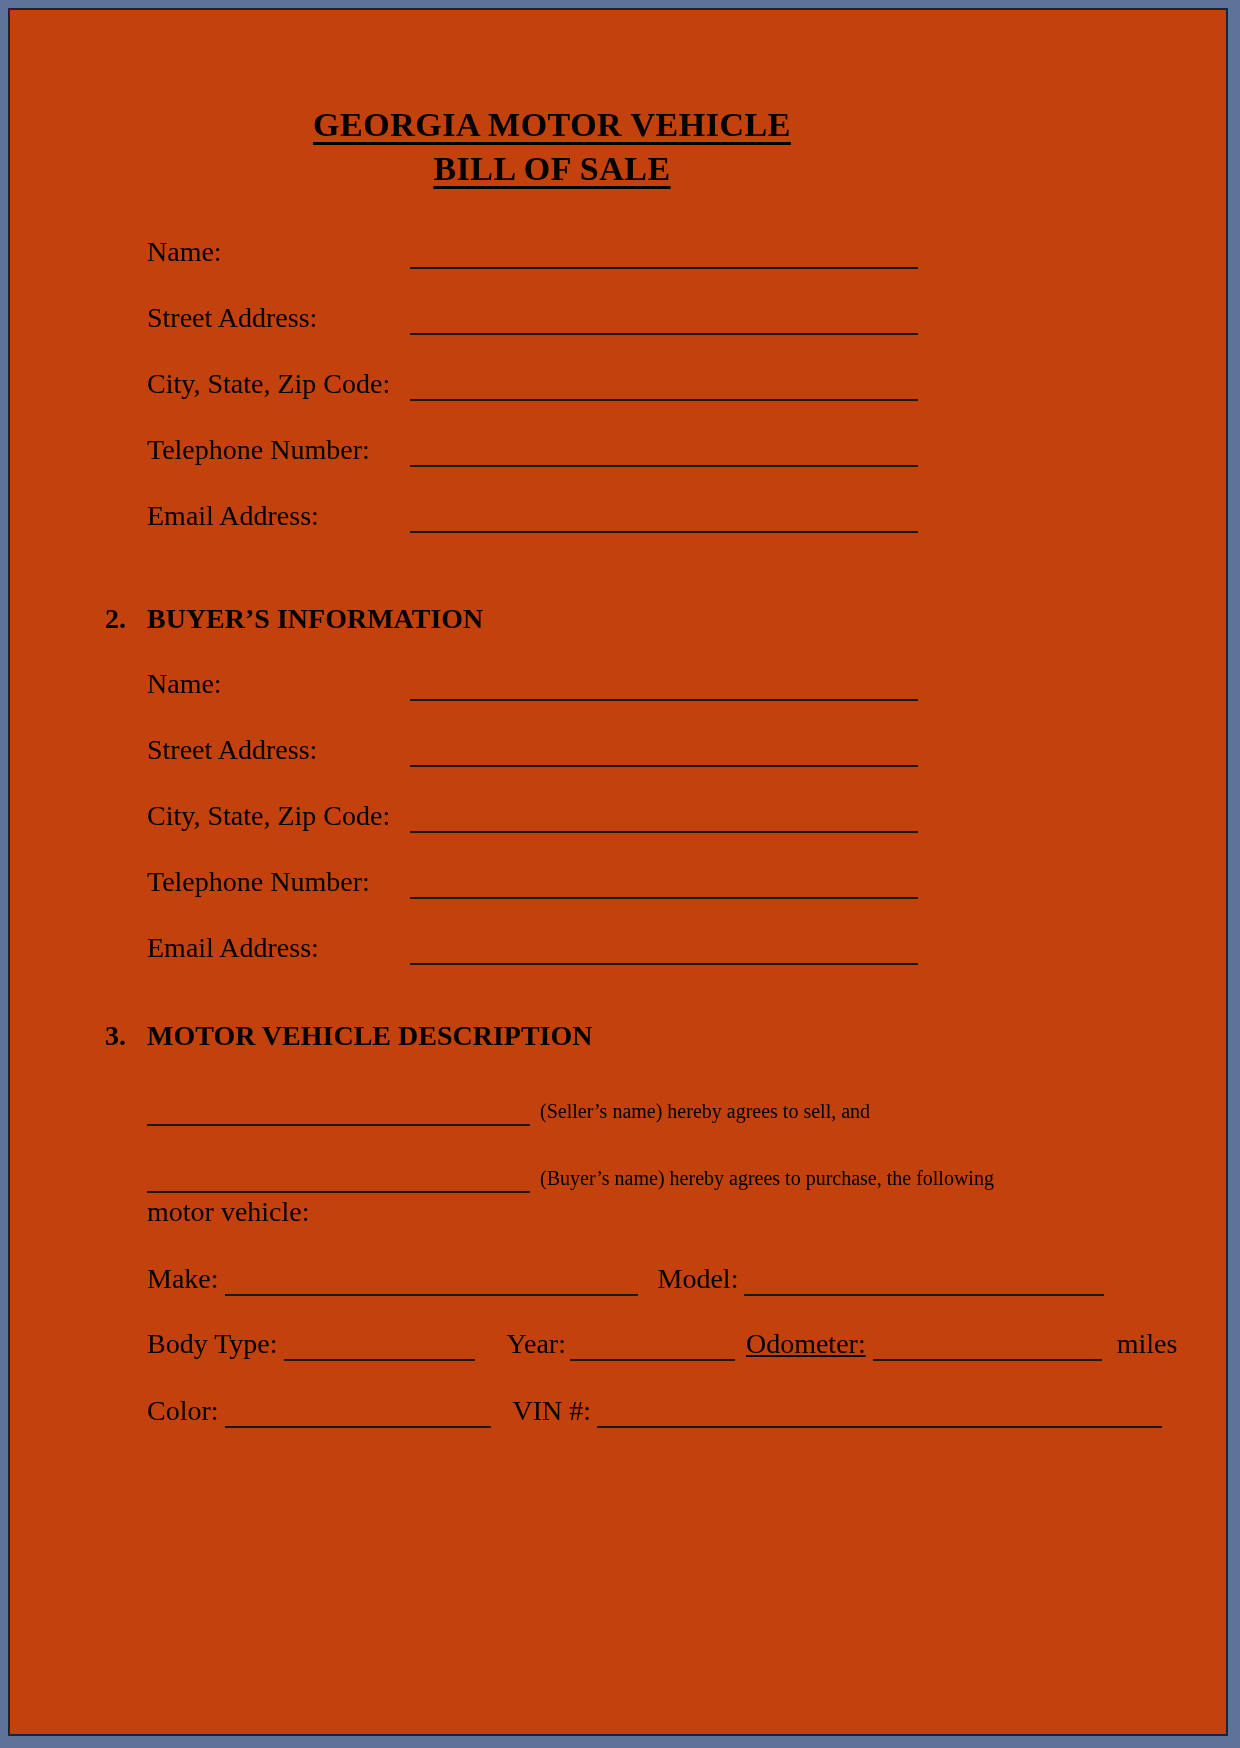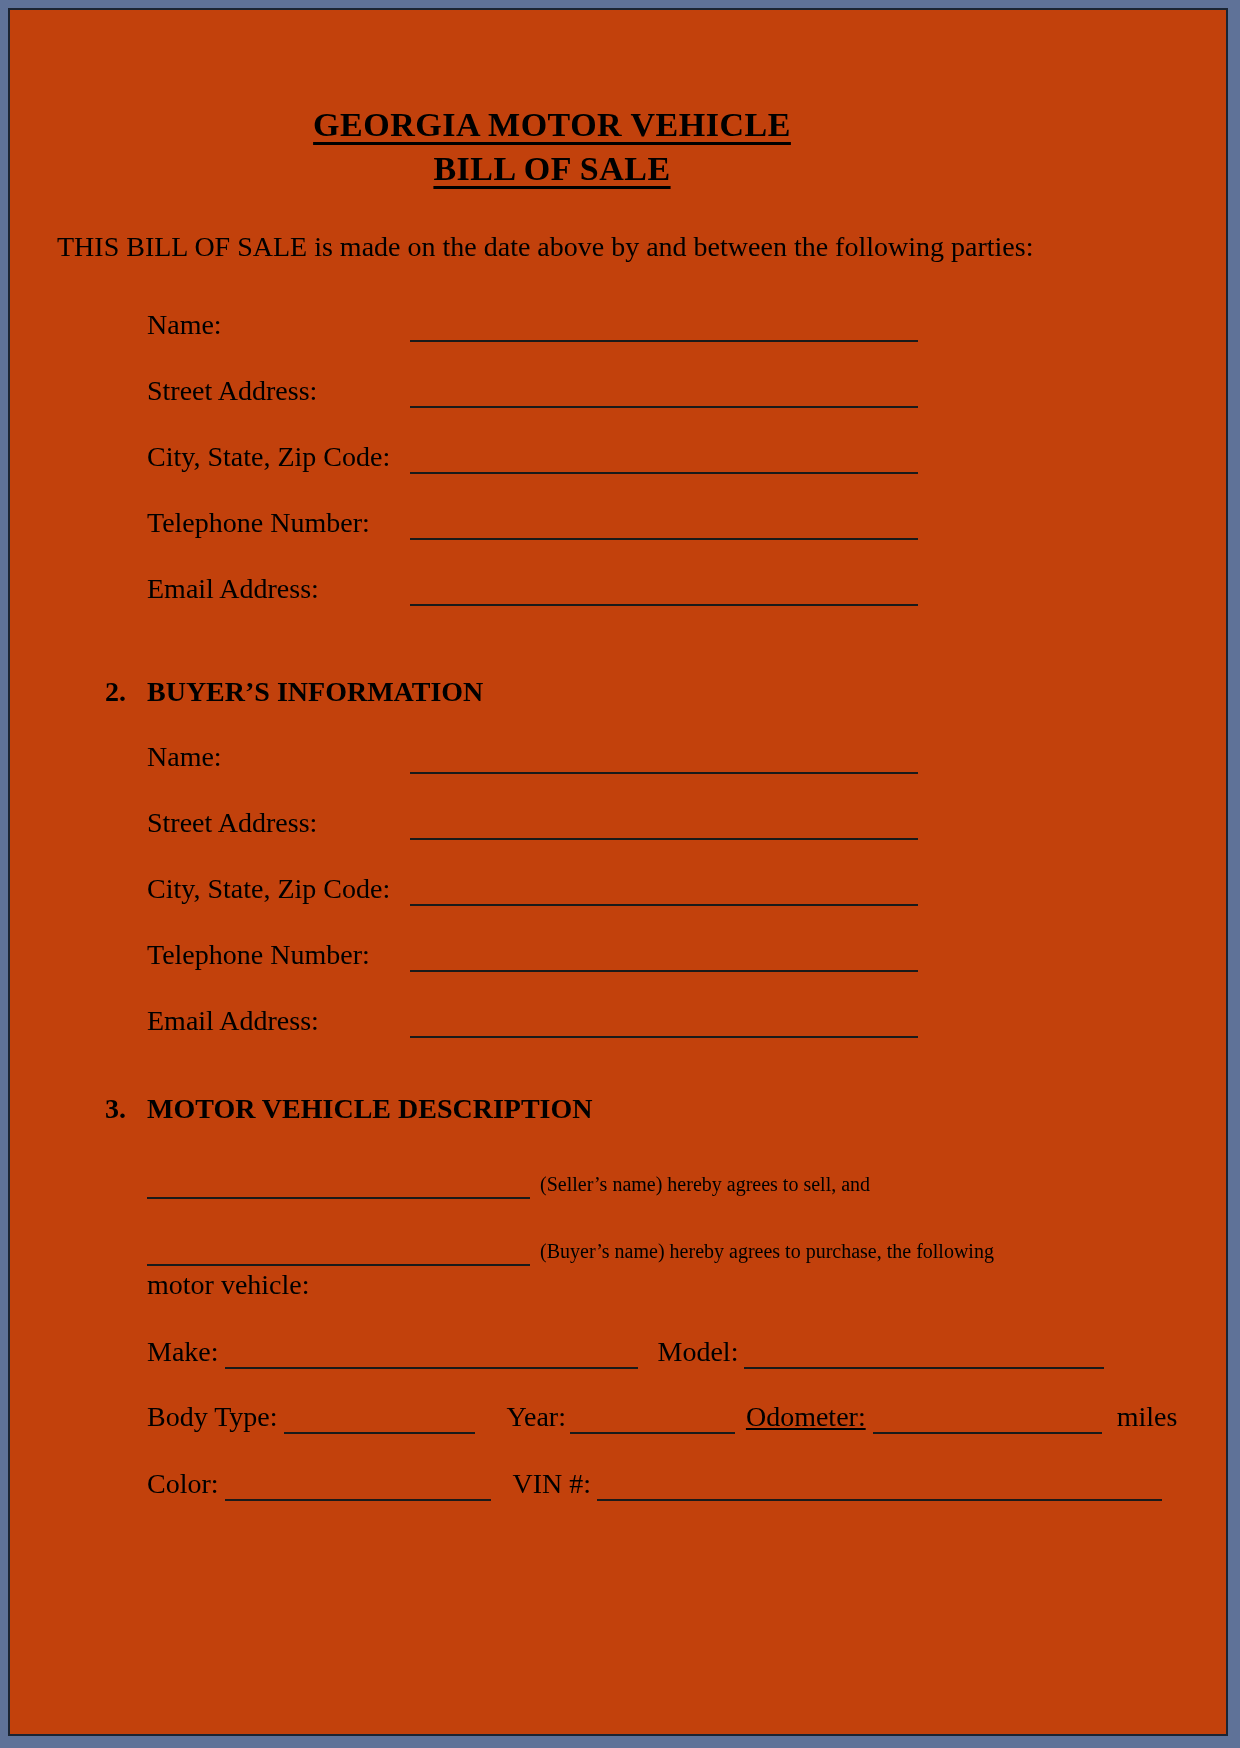--- a/index.html
+++ b/index.html
@@ -106,21 +106,20 @@
 
 <div class="page">
   <div class="content">
 
     <div class="title-wrap">
       <div class="title-line">GEORGIA MOTOR VEHICLE</div>
       <div class="title-line">BILL OF SALE</div>
     </div>
 
 
-    <div class="intro body-text">THIS BILL OF SALE is made on the date above by and between the following parties:</div>
 
     <div class="frow mt-first">
       <span class="flabel">Name:</span><span class="blank"></span>
     </div>
     <div class="frow mt-row">
       <span class="flabel">Street Address:</span><span class="blank"></span>
     </div>
     <div class="frow mt-row">
       <span class="flabel">City, State, Zip Code:</span><span class="blank"></span>
     </div>

